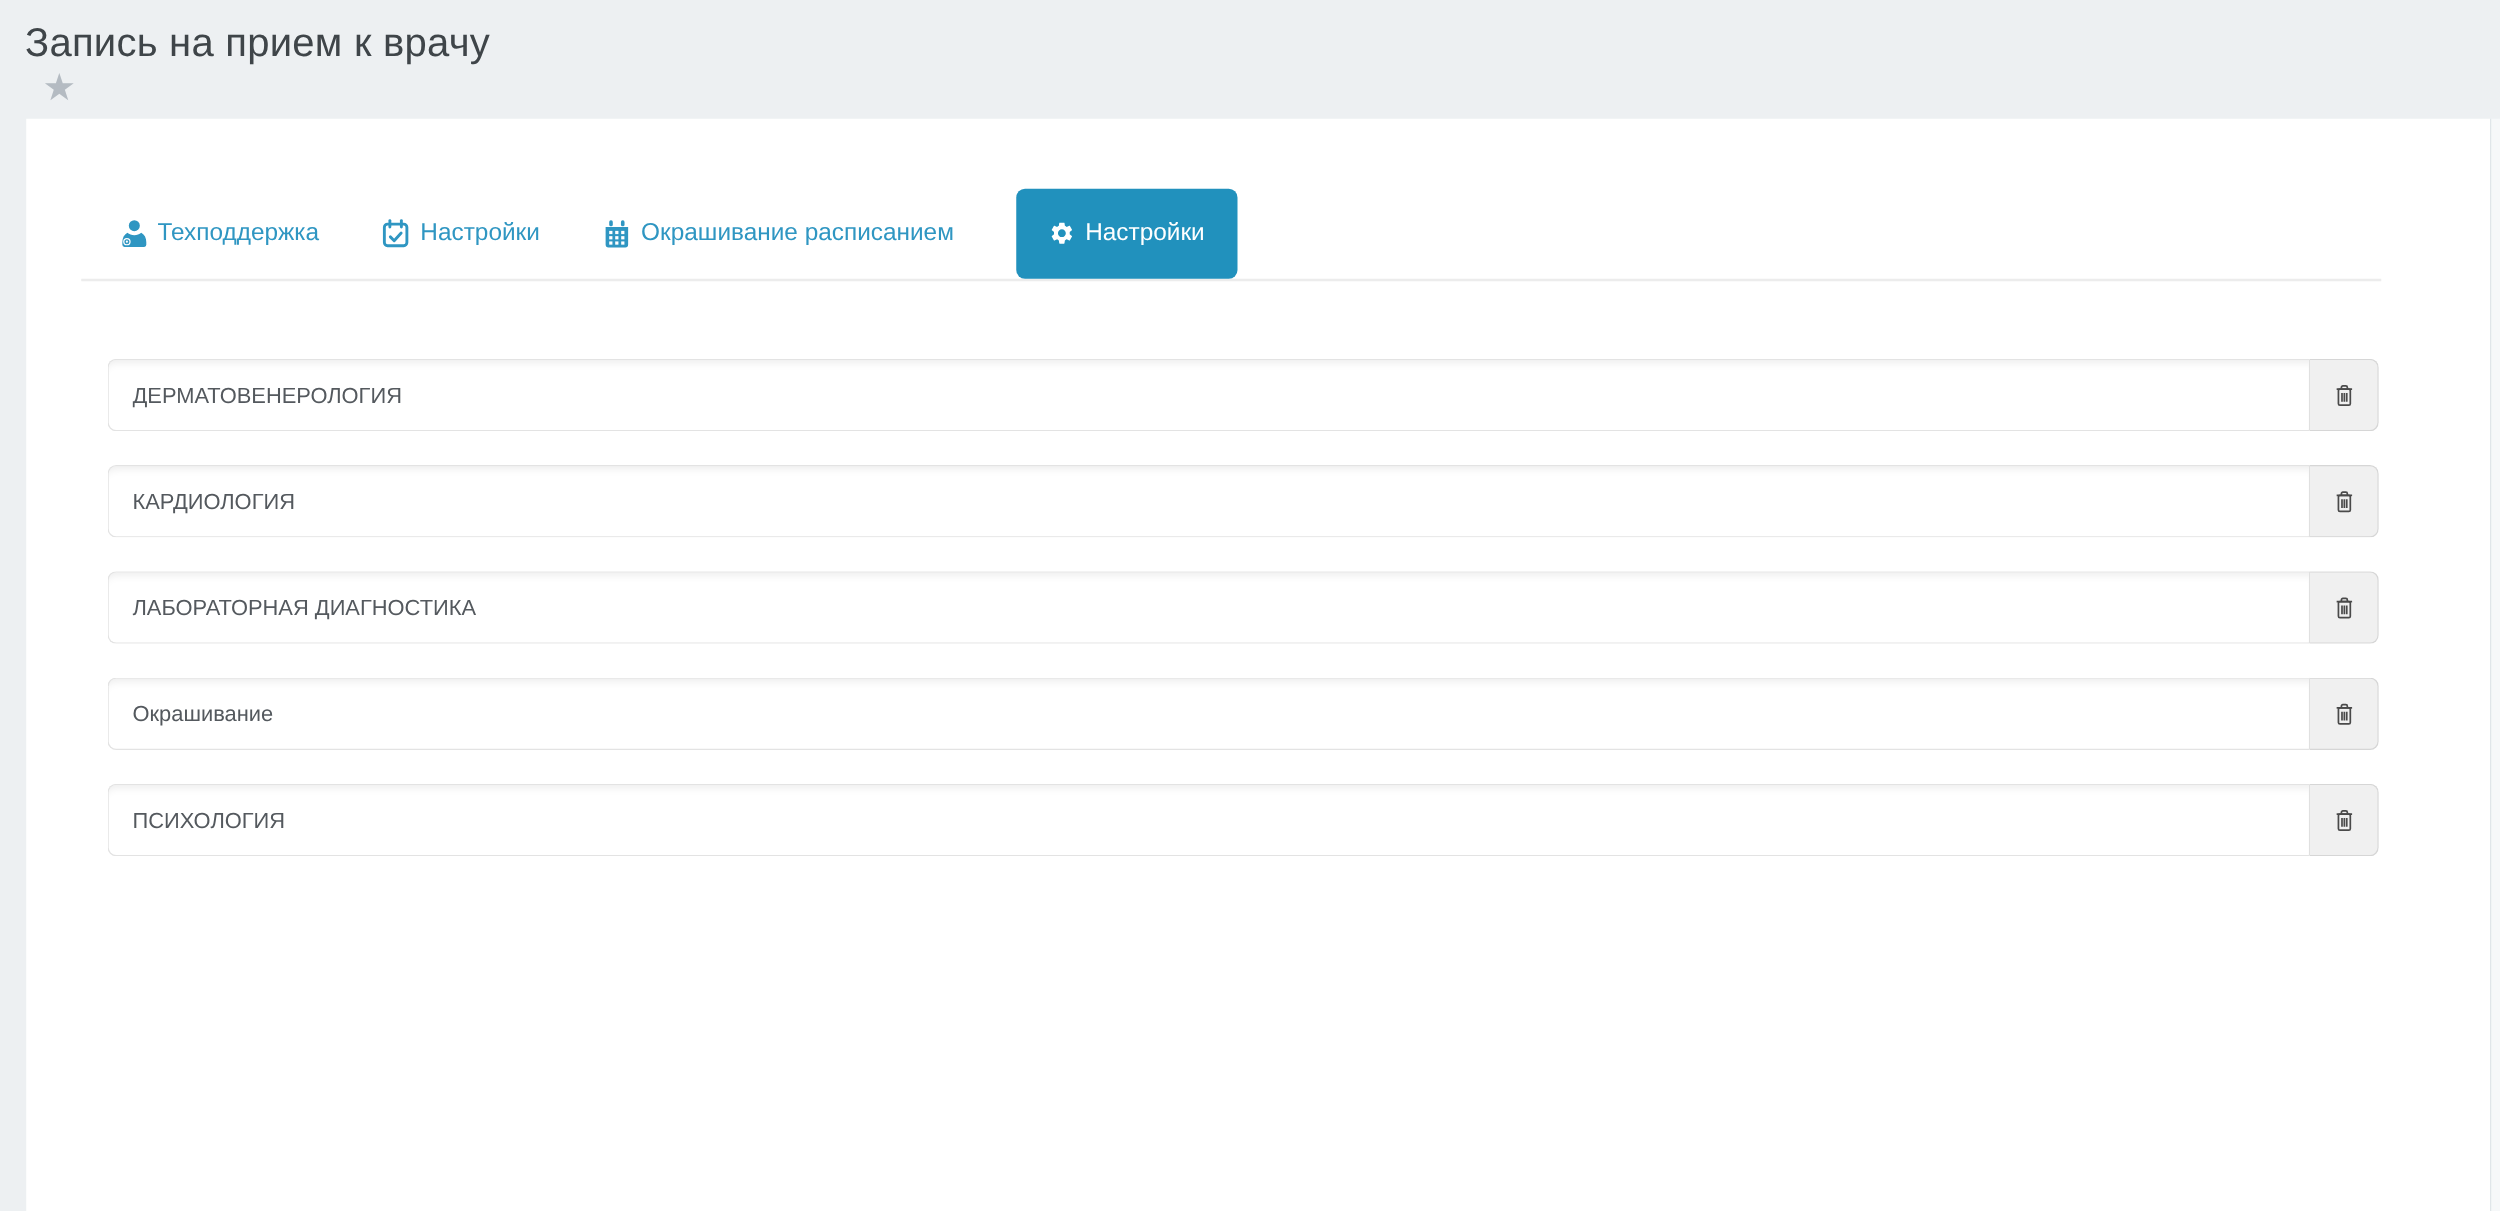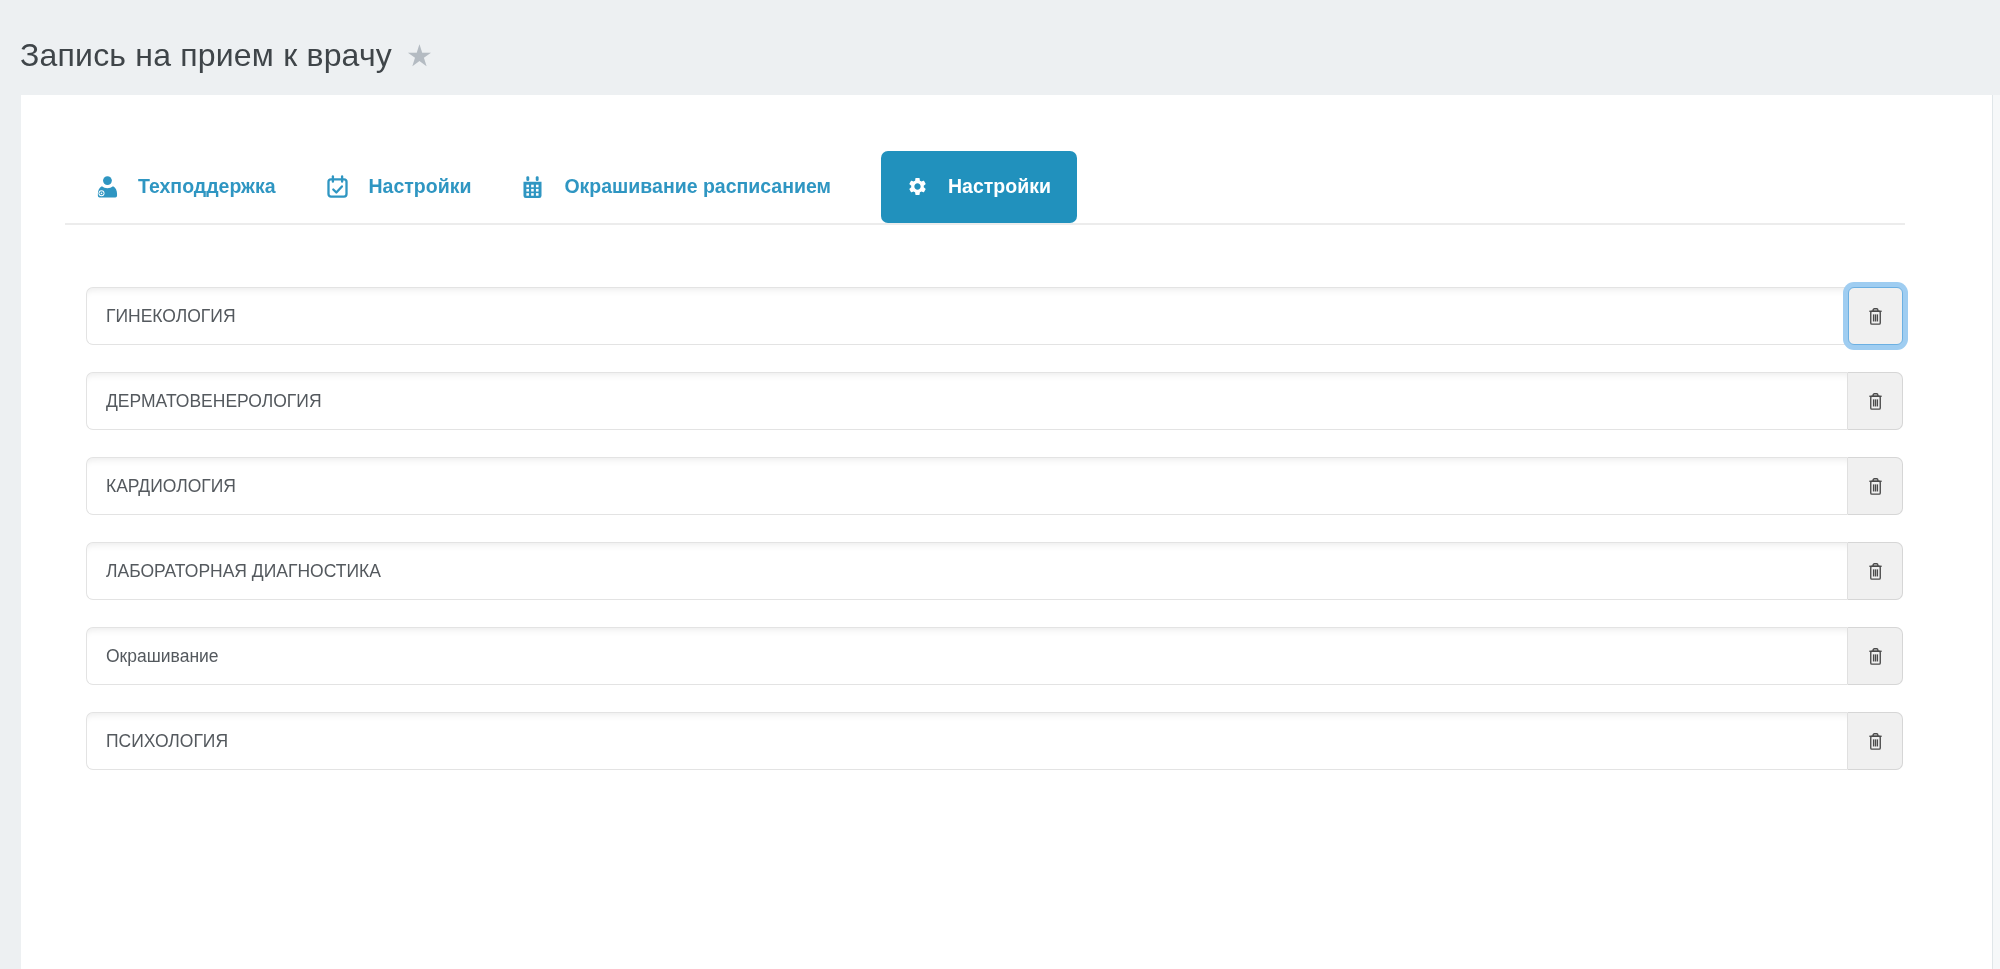--- a/index.html
+++ b/index.html
@@ -9,43 +9,43 @@
     background:#edf0f2;
     color:#3f4549;
     position:relative;
   }
   :root{
     --accent:#2191bd;
     --link:#2f96c2;
     --divider:#ececec;
   }
   
-  .title-bar{ height:95px; padding:16px 0 0 20px; display:flex; align-items:center; }
+  .title-bar{ height:95px; padding:16px 0 0 20px; display:flex; align-items:flex-start;flex-direction:column; }
   .page-title{ font-size:32px; font-weight:300; color:#3f4549; letter-spacing:.2px; }
   .fav-star{ font-size:30px; color:#b4bbc2; margin-left:14px; line-height:1.2; }
   
   .panel{
     margin:0 8px 0 21px;
     background:#fff;
     height:874px;
     position:relative;
   }
   .scroll-strip{
     position:absolute; right:0; top:95px; width:8px; height:874px;
     background:#f6f8f9; border-left:1px solid #e0e6e9;
   }
   
   .tabs-row{
     padding:55px 87px 0 74px;
     display:flex; align-items:center; gap:50px;
     height:128px;
   }
   .tab{
-    display:flex; align-items:center; gap:20px;
-    color:var(--link); font-size:19.5px; font-weight:700;
+    display:flex; align-items:center; gap:8px;
+    color:var(--link); font-size:19.5px; font-weight:400;
     cursor:pointer; white-space:nowrap;
   }
   .tab .t-icon{ display:flex; align-items:center; }
   .tab.active{
     background:var(--accent); color:#fff;
     border-radius:7px; padding:0 26px; height:72px;justify-content:center;
   }
   .tabs-divider{ border-bottom:2px solid var(--divider); margin:0 87px 0 44px; }
   
   .content{ display:flex; margin-top:62px; }
@@ -155,35 +155,20 @@
     </div>
   </div>
 
   <div class="tabs-divider"></div>
 
   <div class="content">
 
 
     <div class="rows">
 
-      <div class="spec-row">
-        <input class="spec-input" type="text" value="ГИНЕКОЛОГИЯ" style="">
-        <button class="del-btn focused">
-          <span>
-            <svg width="17" height="19" viewBox="0 0 14 16" fill="none" stroke="#4a4a4a" stroke-width="1.15">
-              <path d="M5 3.4 V2.5 a1 1 0 0 1 1-1 h2 a1 1 0 0 1 1 1 v0.9"></path>
-              <line x1="1.8" y1="3.6" x2="12.2" y2="3.6"></line>
-              <rect x="3" y="3.6" width="8" height="10.8" rx="1"></rect>
-              <line x1="5.4" y1="6.2" x2="5.4" y2="12.2"></line>
-              <line x1="7" y1="6.2" x2="7" y2="12.2"></line>
-              <line x1="8.6" y1="6.2" x2="8.6" y2="12.2"></line>
-            </svg>
-          </span>
-        </button>
-      </div>
 
       <div class="spec-row">
         <input class="spec-input" type="text" value="ДЕРМАТОВЕНЕРОЛОГИЯ" style="">
         <button class="del-btn">
           <span>
             <svg width="17" height="19" viewBox="0 0 14 16" fill="none" stroke="#4a4a4a" stroke-width="1.15">
               <path d="M5 3.4 V2.5 a1 1 0 0 1 1-1 h2 a1 1 0 0 1 1 1 v0.9"></path>
                 <line x1="1.8" y1="3.6" x2="12.2" y2="3.6"></line>
                 <rect x="3" y="3.6" width="8" height="10.8" rx="1"></rect>
                 <line x1="5.4" y1="6.2" x2="5.4" y2="12.2"></line>

